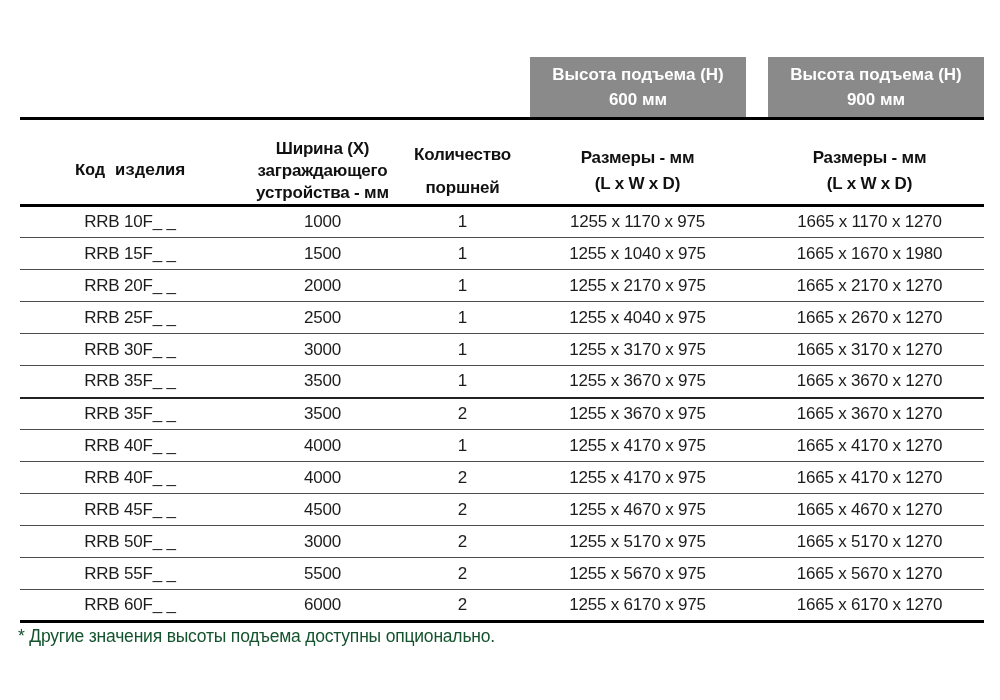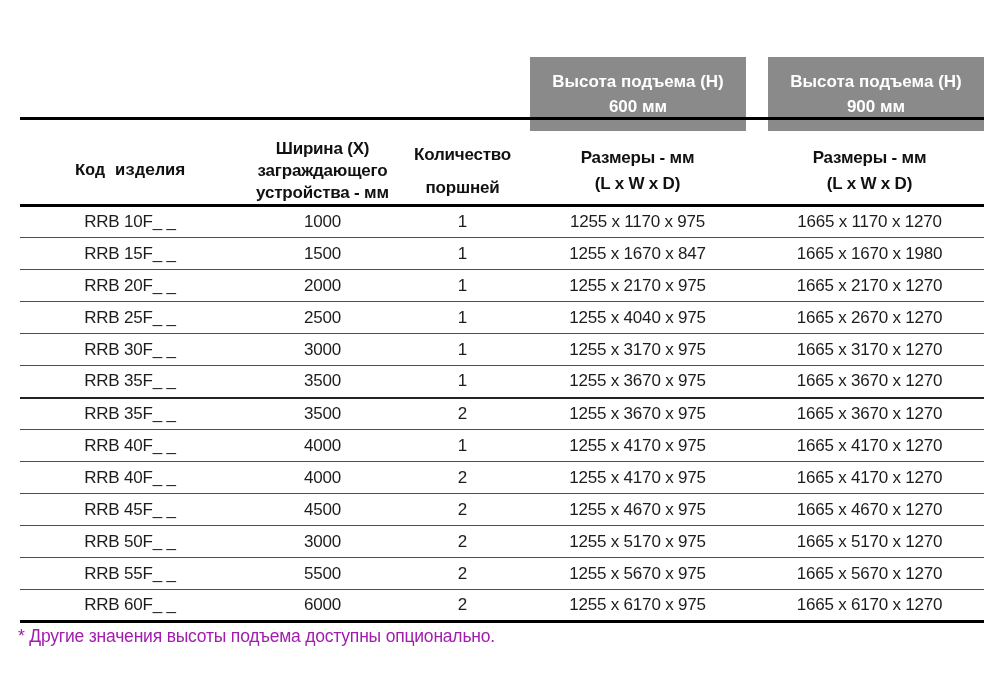--- a/index.html
+++ b/index.html
@@ -12,21 +12,21 @@
     font-family: "Liberation Sans", sans-serif;
     color: #1c1c1c;
     overflow: hidden;
   }
 
   
   .banner {
     position: absolute;
     top: 57px;
     width: 216px;
-    height: 74px;
+    height: 60px;
     background: #8a8a8a;
     color: #ffffff;
     font-weight: bold;
     font-size: 17px;
     line-height: 25px;
     text-align: center;
     display: flex;
     flex-direction: column;
     justify-content: center;
   }
@@ -71,21 +71,21 @@
   tbody tr { border-top: 1.5px solid #4d4d4d; }
   tbody tr:first-child { border-top: none; }
   tbody tr.section-start { border-top: 2.5px solid #222222; }
 
   
   .footnote {
     position: absolute;
     left: 18px;
     top: 626px;
     font-size: 17.5px;
-    color: #a21caf;
+    color: #14532d;
     letter-spacing: -0.2px;
   }
 </style>
 </head>
 <body>
 
 <div class="page">
 
   <div class="banner banner-600">
     <span>Высота подъема (H)</span>
@@ -123,21 +123,21 @@
           <td>RRB 10F_ _</td>
           <td>1000</td>
           <td>1</td>
           <td>1255 x 1170 x 975</td>
           <td>1665 x 1170 x 1270</td>
         </tr>
         <tr>
           <td>RRB 15F_ _</td>
           <td>1500</td>
           <td>1</td>
-          <td>1255 x 1670 x 847</td>
+          <td>1255 x 1040 x 975</td>
           <td>1665 x 1670 x 1980</td>
         </tr>
         <tr>
           <td>RRB 20F_ _</td>
           <td>2000</td>
           <td>1</td>
           <td>1255 x 2170 x 975</td>
           <td>1665 x 2170 x 1270</td>
         </tr>
         <tr>

